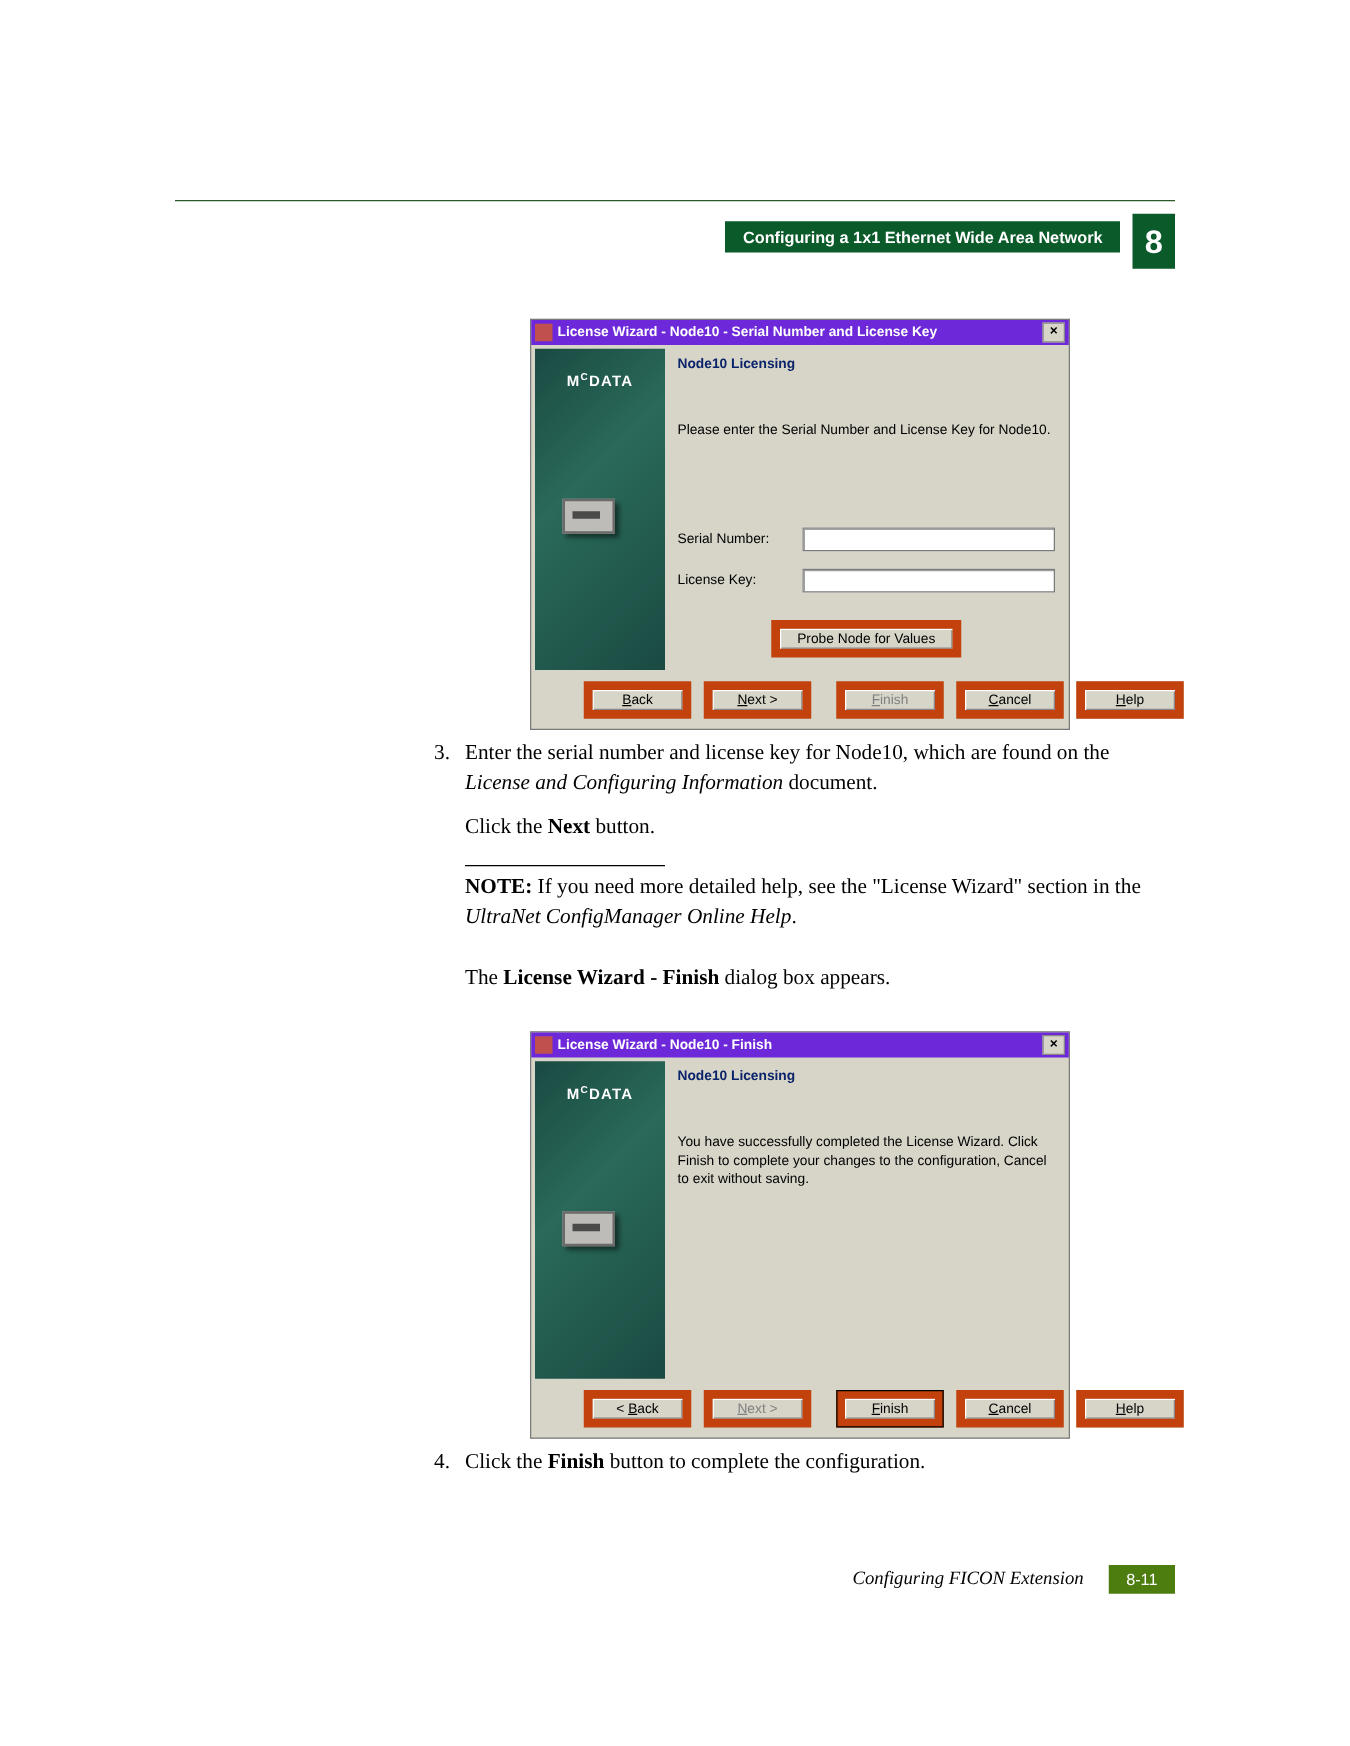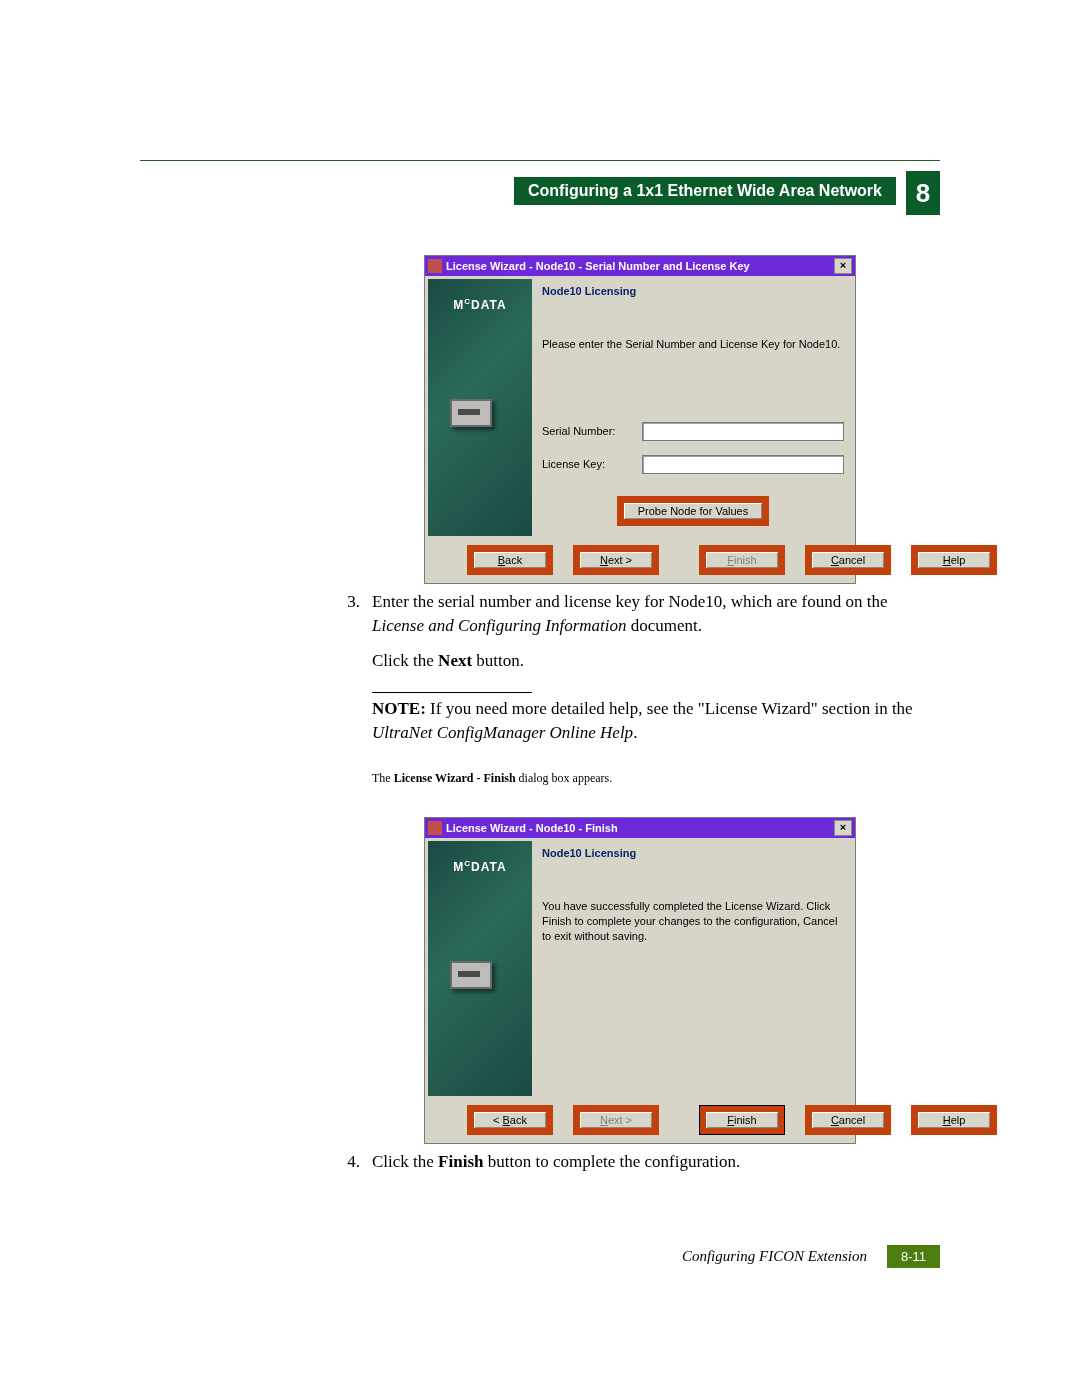--- a/index.html
+++ b/index.html
@@ -24,21 +24,21 @@
     justify-content: flex-end;
     align-items: flex-start;
     gap: 10px;
     margin-bottom: 40px;
   }
   .header-bar {
     background: #0a5a2a;
     color: #ffffff;
     font-family: Arial, sans-serif;
     font-weight: bold;
-    font-size: 16px;
+    font-size: 13px;
     padding: 5px 14px;
   }
   .chapter-box {
     background: #0a5a2a;
     color: #ffffff;
     font-family: Arial, sans-serif;
     font-weight: bold;
     font-size: 26px;
     width: 34px;
     height: 44px;
@@ -185,21 +185,21 @@
     text-align: center;
     margin-top: 22px;
     margin-bottom: 8px;
   }
   .ss-probe-row .ss-btn {
     padding: 2px 14px;
   }
   .ss-button-row {
     display: flex;
     justify-content: flex-start;
-    gap: 20px;
+    gap: 10px;
     padding: 6px 10px 8px 42px;
     border-top: 0;
   }
   .ss-button-row .spacer {
     width: 18px;
   }
   .step {
     display: flex;
     gap: 12px;
     margin: 4px 0 6px 0;
@@ -218,21 +218,21 @@
     border-top: 1px solid #000000;
     width: 160px;
     margin: 18px 0 4px 0;
   }
   .note {
     font-size: 17px;
     line-height: 1.45;
     margin-bottom: 18px;
   }
   .para {
-    font-size: 12px;
+    font-size: 17px;
     line-height: 1.45;
     margin: 24px 0 24px 0;
   }
   .italic {
     font-style: italic;
   }
   .bold {
     font-weight: bold;
   }
   .footer {

